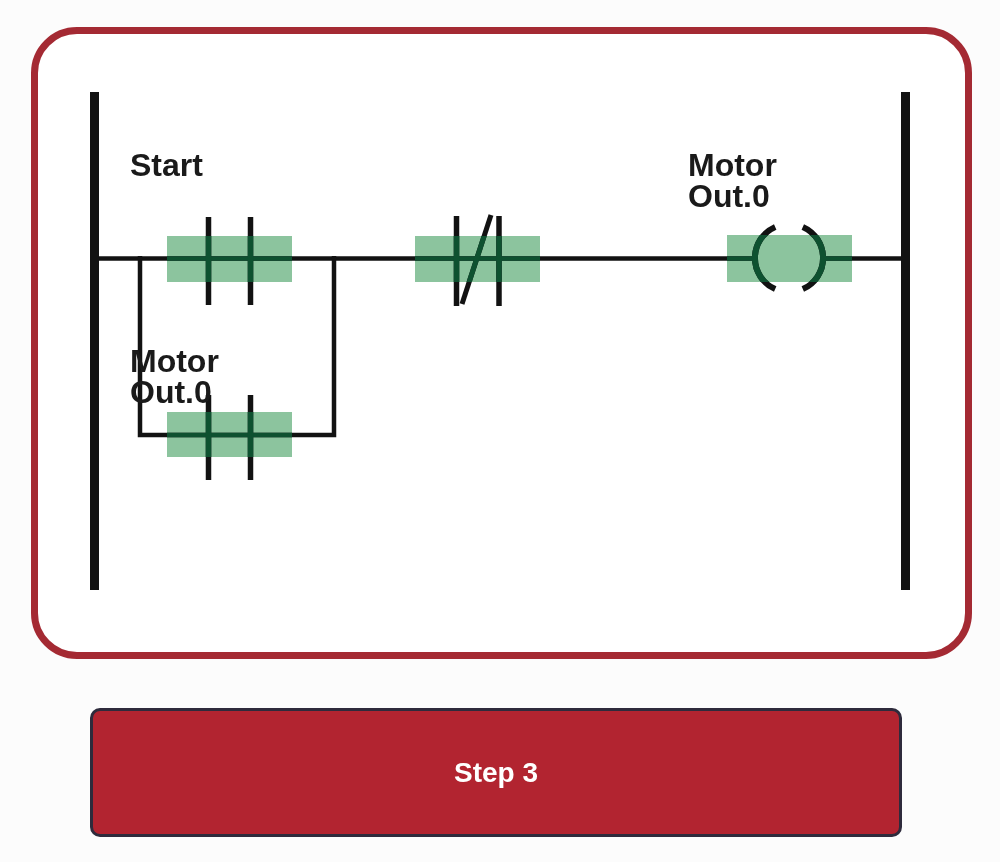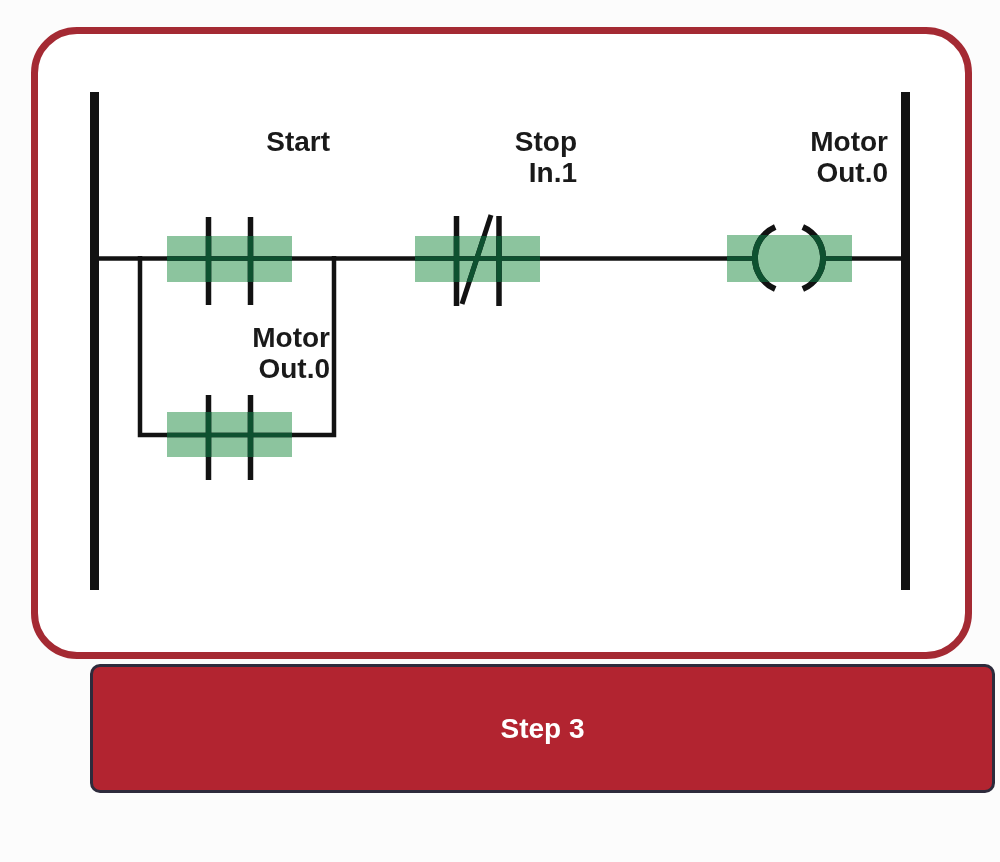--- a/index.html
+++ b/index.html
@@ -19,30 +19,30 @@
   .stage{position:relative;width:1000px;height:862px;overflow:hidden;}
 
   .panel{
     position:absolute;left:31px;top:27px;width:941px;height:632px;
     border:7px solid var(--panel-border);border-radius:46px;background:#FFFFFF;
   }
 
   svg.ladder{position:absolute;left:0;top:0;width:1000px;height:862px;pointer-events:none;}
 
   .lbl{
-    position:absolute;width:200px;text-align:right;
-    font-weight:700;font-size:28px;line-height:31px;color:var(--label-text);
+    position:absolute;width:200px;text-align:left;
+    font-weight:700;font-size:32px;line-height:31px;color:var(--label-text);margin-top:24px;
   }
   .lbl-start{left:130px;top:126px;}
   .lbl-stop{left:377px;top:126px;}
   .lbl-coil{left:688px;top:126px;}
   .lbl-seal{left:130px;top:322px;}
 
   .banner{
-    position:absolute;left:90px;top:664px;width:905px;height:129px;
+    position:absolute;left:90px;top:708px;width:812px;height:129px;
     background:var(--banner-bg);border:3px solid var(--banner-border);border-radius:10px;
     display:flex;flex-direction:column;align-items:center;justify-content:center;
     gap:4px;color:var(--banner-text);text-align:center;
   }
   .banner .line{font-weight:700;font-size:28px;line-height:38px;}
 </style>
 </head>
 <body>
 
 <div class="stage">
@@ -87,24 +87,20 @@
     </g>
     <g style="stroke:var(--active-line-green)" clip-path="url(#hl-clip)">
       <use href="#wires"></use>
     </g>
   </svg>
 
   <div class="lbl lbl-start">
     <div>Start</div>
   </div>
 
-  <div class="lbl lbl-stop">
-    <div>Stop</div>
-    <div>In.1</div>
-  </div>
 
   <div class="lbl lbl-coil">
     <div>Motor</div>
     <div>Out.0</div>
   </div>
 
   <div class="lbl lbl-seal">
     <div>Motor</div>
     <div>Out.0</div>
   </div>

